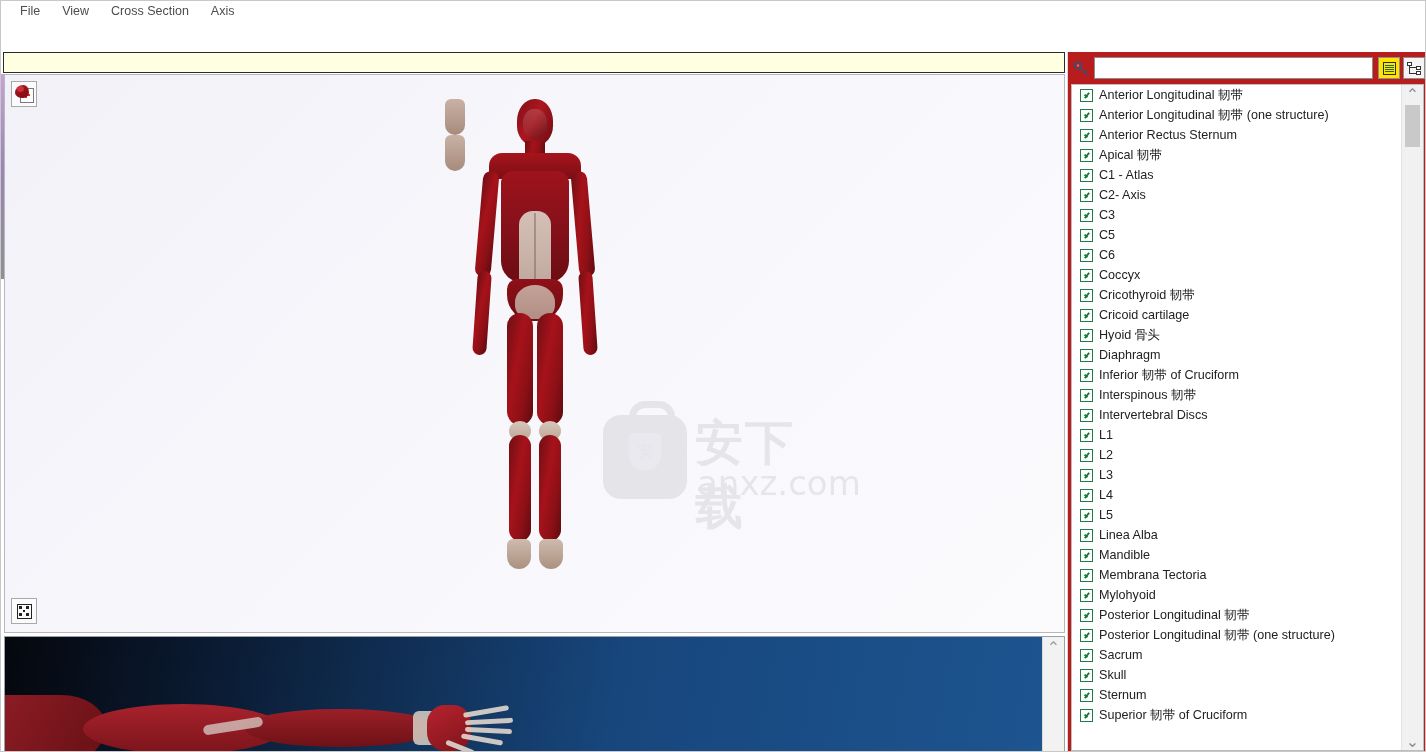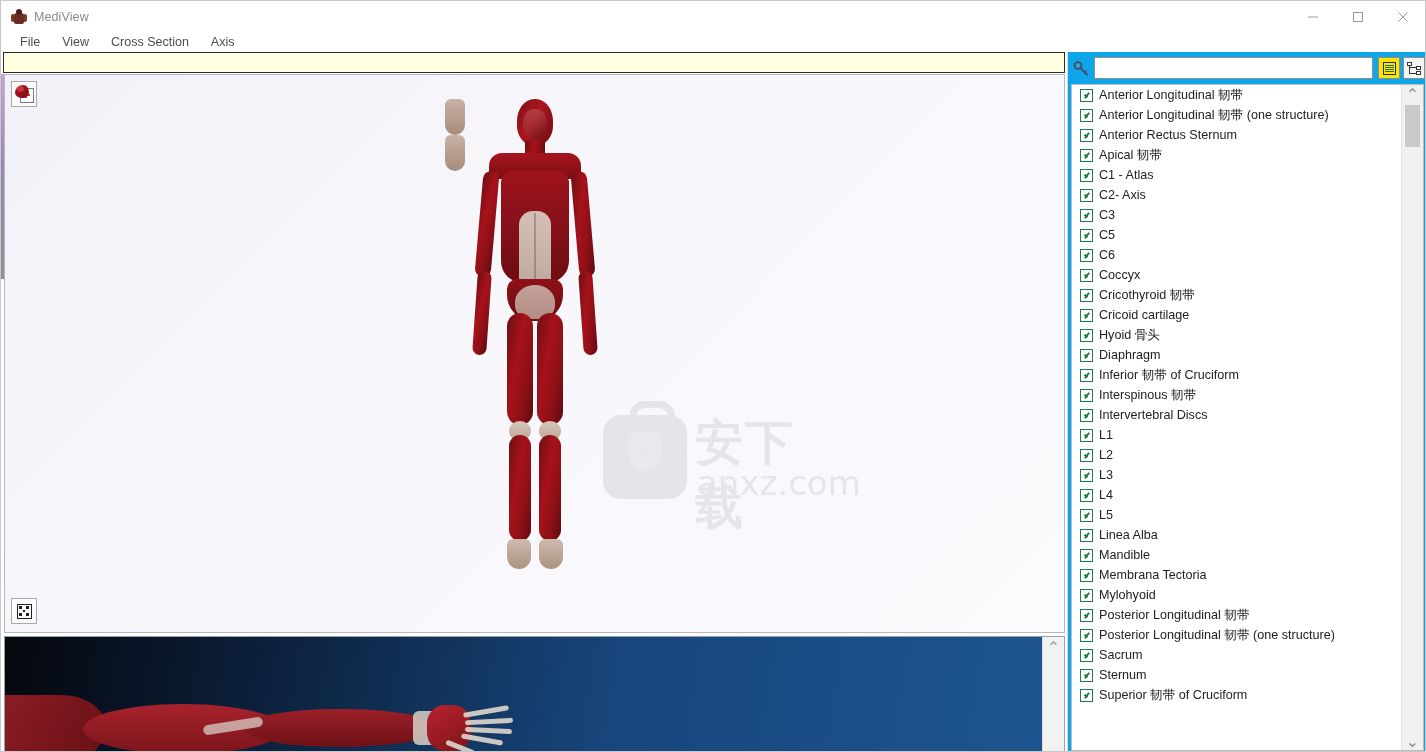--- a/index.html
+++ b/index.html
@@ -154,21 +154,21 @@
   .arm-art .f4{left:466px;top:42px;width:42px;transform:rotate(10deg);}
   .arm-art .f5{left:450px;top:50px;width:30px;transform:rotate(22deg);}
 
   .vscroll{position:absolute;right:0;top:0;bottom:0;width:21px;background:#f2f2f2;
            border-left:1px solid #dadada;}
   .vscroll .arw{position:absolute;left:0;right:0;height:21px;display:flex;
            align-items:center;justify-content:center;color:#9a9a9a;}
   .vscroll .arw.up{top:0;}
 
   
-  .right{position:absolute;left:1066px;top:0;right:0;bottom:0;background:#0ea5e9;
+  .right{position:absolute;left:1066px;top:0;right:0;bottom:0;background:#b91c1c;
          border-left:1px solid #d7d7d7;box-sizing:border-box;}
   .search-row{position:absolute;left:0;top:0;right:0;height:32px;display:flex;align-items:center;}
   .key-icon{width:26px;height:30px;display:flex;align-items:center;justify-content:center;flex:0 0 auto;}
   .search-input{flex:1 1 auto;height:22px;margin:0 2px 0 0;border:1px solid #8d8d8d;
         background:#fff;box-sizing:border-box;font-size:12px;padding:0 4px;color:#222;outline:none;
         font-family:"Liberation Sans",sans-serif;}
   .mini-btn{width:22px;height:22px;border:1px solid #8d8d8d;box-sizing:border-box;
         margin-left:3px;display:flex;align-items:center;justify-content:center;background:#f4f4f4;flex:0 0 auto;}
   .mini-btn.active{background:#ffe400;}
   .ico-list{width:13px;height:13px;background:#ffe400;border:1px solid #2b2b2b;box-sizing:border-box;
@@ -198,47 +198,20 @@
   .list-sb .arw{position:absolute;left:0;right:0;height:18px;display:flex;align-items:center;
         justify-content:center;color:#8d8d8d;}
   .list-sb .arw.up{top:0;} .list-sb .arw.dn{bottom:0;}
   .list-sb .thumb{position:absolute;left:3px;right:3px;top:20px;height:42px;background:#c9c9c9;}
 </style>
 </head>
 <body>
 
 <div class="app">
 
-  <div class="titlebar">
-    <div class="app-icon">
-      <div class="arml"></div>
-        <div class="armr"></div>
-      <div class="torso"></div>
-        <div class="head"></div>
-    </div>
-    <div class="title-text">MediView</div>
-    <div class="win-btns">
-      <div class="win-btn">
-        <svg width="12" height="12">
-            <line x1="1" y1="6" x2="11" y2="6" stroke="#9a9a9a" stroke-width="1"></line>
-          </svg>
-      </div>
-      <div class="win-btn">
-        <svg width="12" height="12">
-            <rect x="1.5" y="1.5" width="9" height="9" fill="none" stroke="#9a9a9a" stroke-width="1"></rect>
-          </svg>
-      </div>
-      <div class="win-btn">
-        <svg width="12" height="12">
-            <line x1="1.5" y1="1.5" x2="10.5" y2="10.5" stroke="#9a9a9a" stroke-width="1"></line>
-            <line x1="10.5" y1="1.5" x2="1.5" y2="10.5" stroke="#9a9a9a" stroke-width="1"></line>
-          </svg>
-      </div>
-    </div>
-  </div>
 
   <div class="menubar">
     <div class="menu-item">File</div>
     <div class="menu-item">View</div>
     <div class="menu-item">Cross Section</div>
     <div class="menu-item">Axis</div>
   </div>
 
   <div class="body">
 
@@ -473,20 +446,24 @@
             <div class="litem">
               <span class="cbx"></span>
               <span class="ltext">Posterior Longitudinal 韧带 (one structure)</span>
             </div>
             <div class="litem">
               <span class="cbx"></span>
               <span class="ltext">Sacrum</span>
             </div>
             <div class="litem">
               <span class="cbx"></span>
+              <span class="ltext">Skull</span>
+            </div>
+            <div class="litem">
+              <span class="cbx"></span>
               <span class="ltext">Sternum</span>
             </div>
             <div class="litem">
               <span class="cbx"></span>
               <span class="ltext">Superior 韧带 of Cruciform</span>
             </div>
           </div>
         <div class="list-sb">
           <div class="arw up">⌃</div>
           <div class="thumb"></div>

